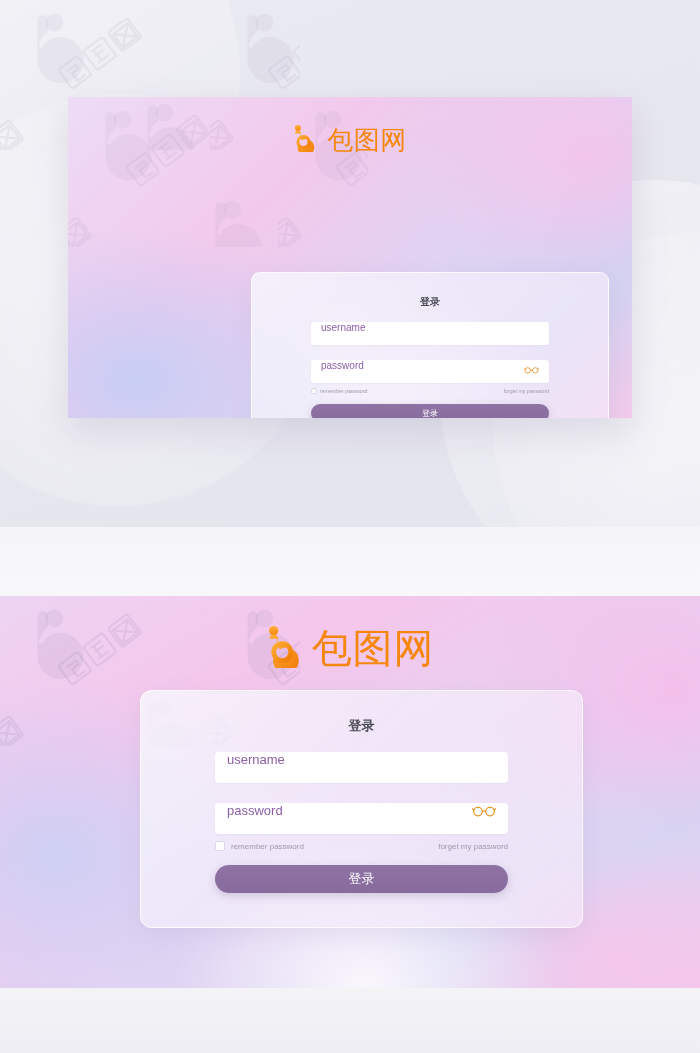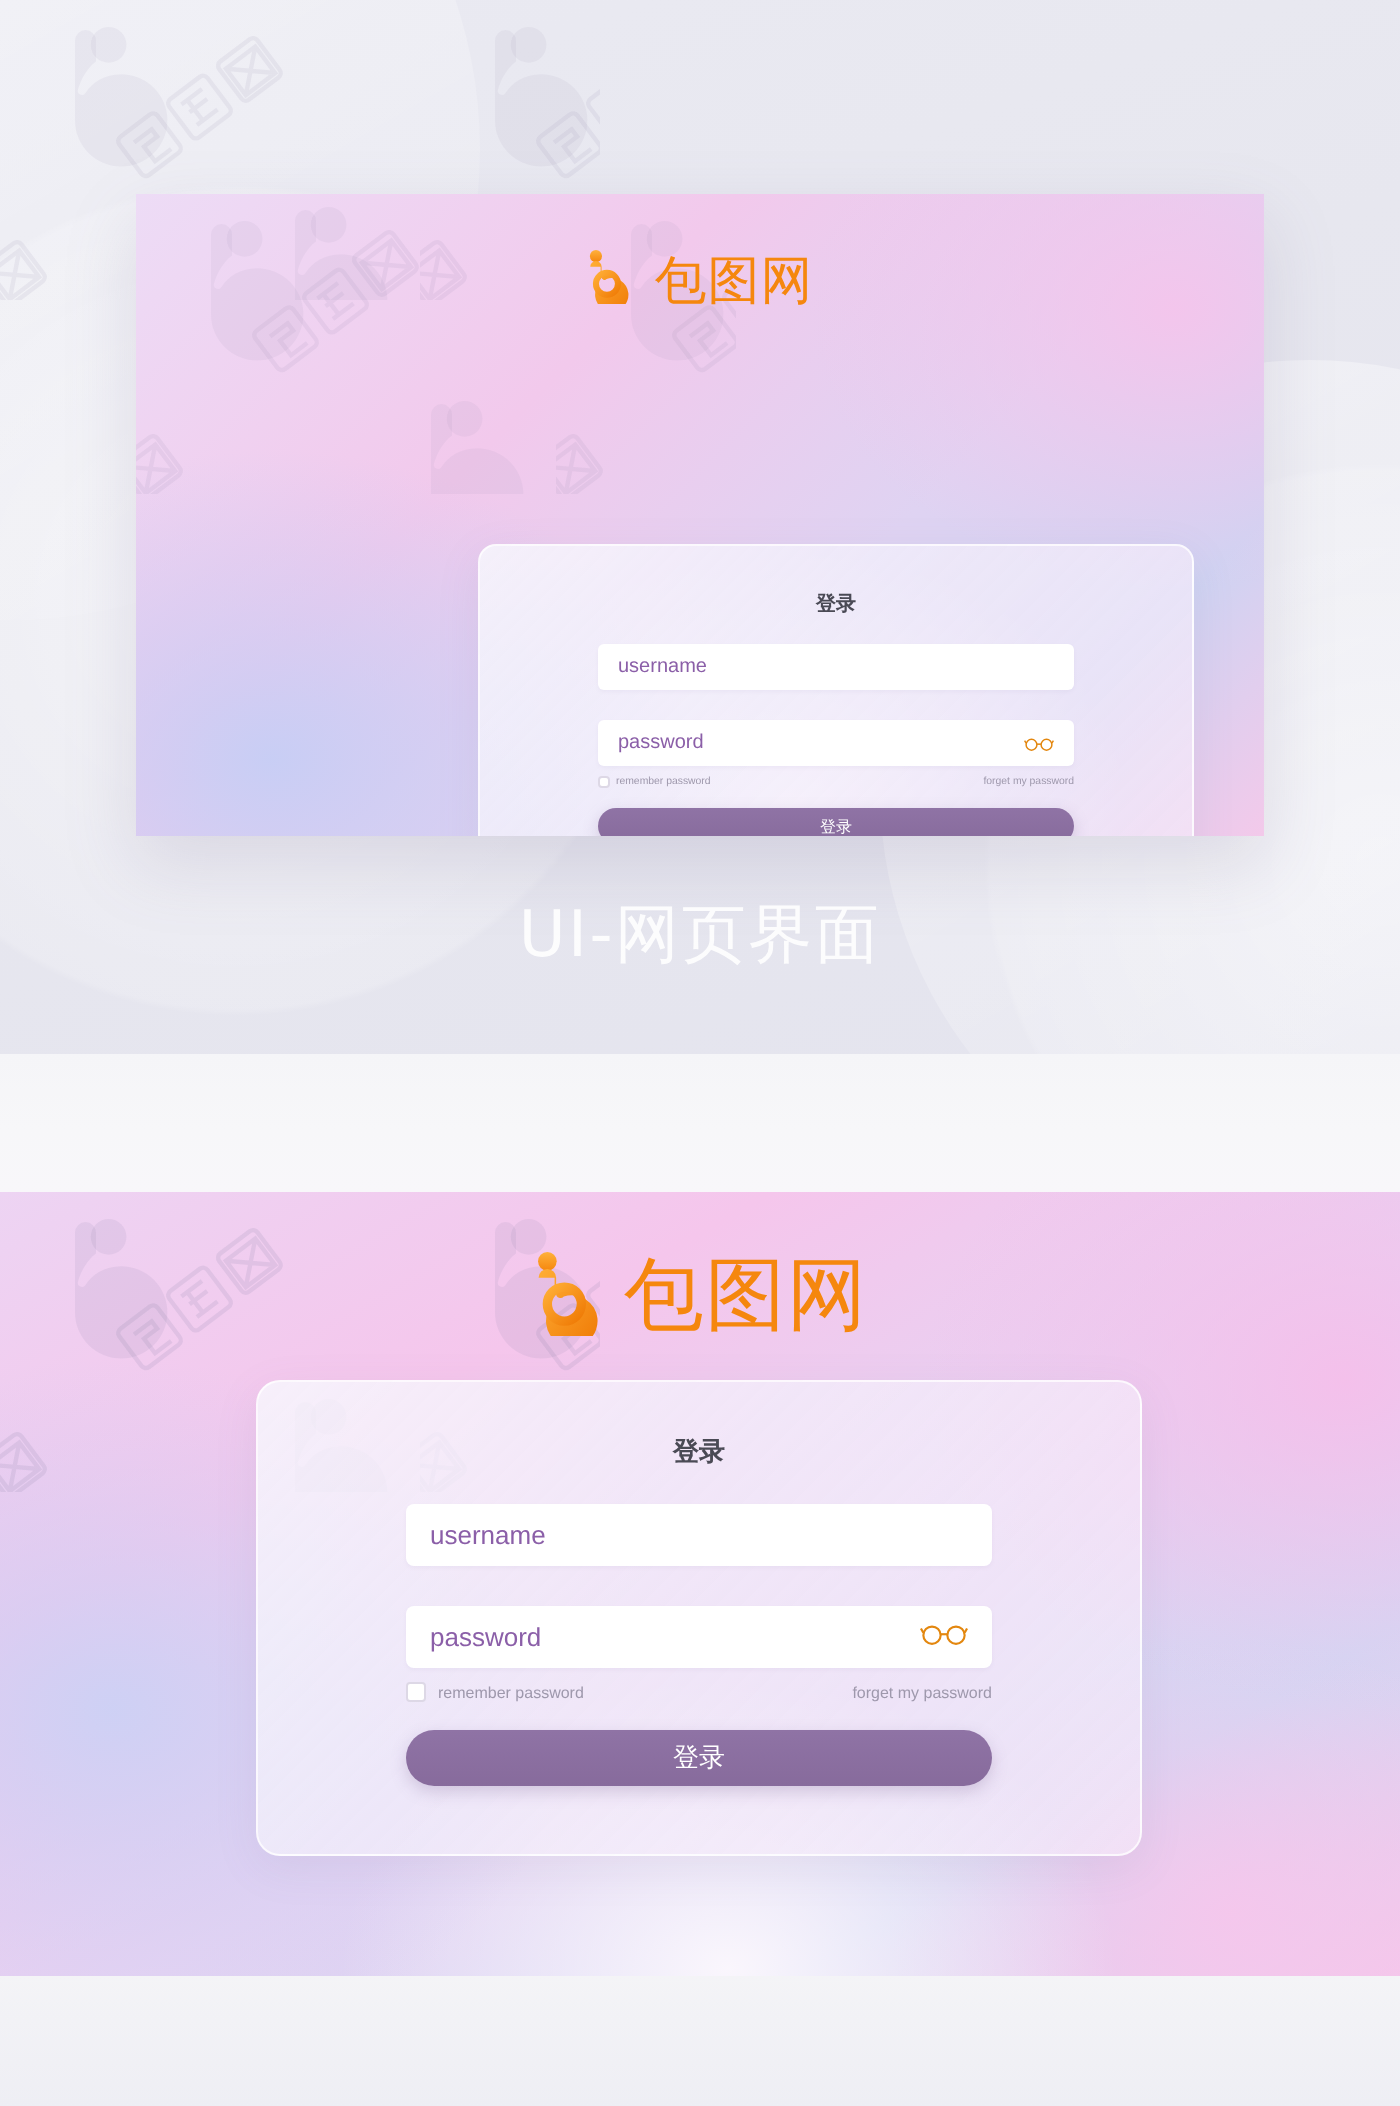--- a/index.html
+++ b/index.html
@@ -84,33 +84,34 @@
   
   #bottom-logo { position:absolute; left:0; top:20px; width:700px; height:64px; z-index:6; }
   #bottom-logo .logo-text { font-size:40px; line-height:40px; }
 
   
   .card {
     position:absolute; z-index:6;
     background:linear-gradient(135deg,rgba(247,248,253,.82) 0%,rgba(243,240,251,.72) 40%,rgba(246,236,250,.66) 70%,rgba(248,238,251,.6) 100%);
     border:1px solid rgba(255,255,255,.75);
     box-shadow:0 6px 22px rgba(130,115,160,.10);
+    margin-left:12px;
   }
   #top-card    { left:171px; top:175px; width:358px; height:192px; border-radius:9px; }
   #bottom-card { left:128px; top:690px; width:443px; height:238px; border-radius:12px; }
 
   .card-title {
     text-align:center; color:#4a4a55; font-weight:700;
     font-family:"DejaVu Sans","Liberation Sans",sans-serif;
   }
   #top-card .card-title    { font-size:10px; margin-top:22px; }
   #bottom-card .card-title { font-size:13px; margin-top:26px; }
 
   .field {
-    background:#ffffff; display:flex; align-items:center;
+    background:#ffffff; display:flex; align-items:flex-start;
     box-shadow:0 1px 2px rgba(140,125,170,.07);
   }
   .field .ph {
     color:#8b5fa8; font-family:"Liberation Sans","DejaVu Sans",sans-serif;
     flex:1 1 auto;
   }
   #top-card .field    { height:23px; border-radius:3px; margin:0 auto; width:238px; padding:0 10px; }
   #top-card #top-username-field  { margin-top:13px; }
   #top-card #top-password-field  { margin-top:15px; }
   #top-card .field .ph { font-size:10px; }
@@ -262,21 +263,20 @@
       </div>
 
       <div class="btn-login">登录</div>
     </div>
 
     <svg class="wm">
       <rect width="100%" height="100%" fill="url(#wm-tile-light)"></rect>
     </svg>
   </div>
 
-  <div id="ui-caption">UI-网页界面</div>
 
   <svg class="wm">
     <rect width="100%" height="100%" fill="url(#wm-tile-light)"></rect>
   </svg>
 </div>
 
 <div id="gap-band"></div>
 
 <div id="bottom-section">
 

